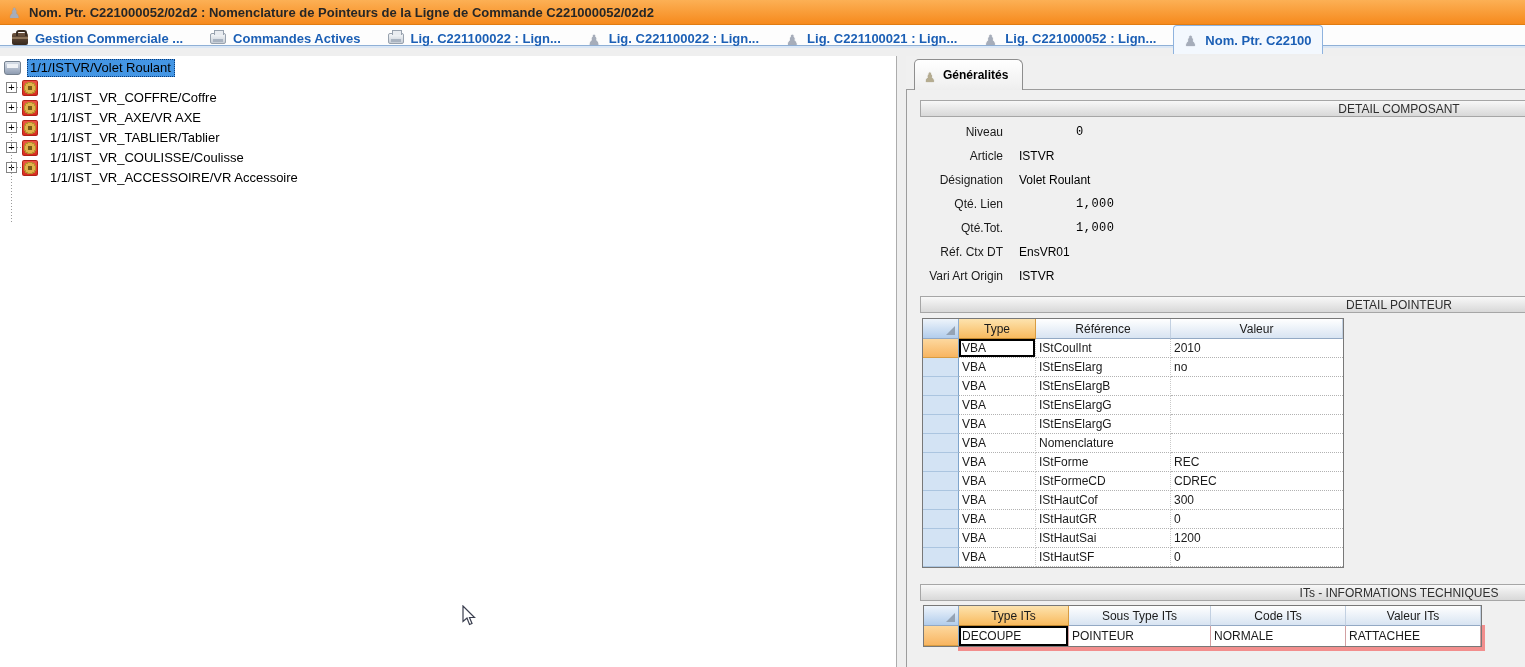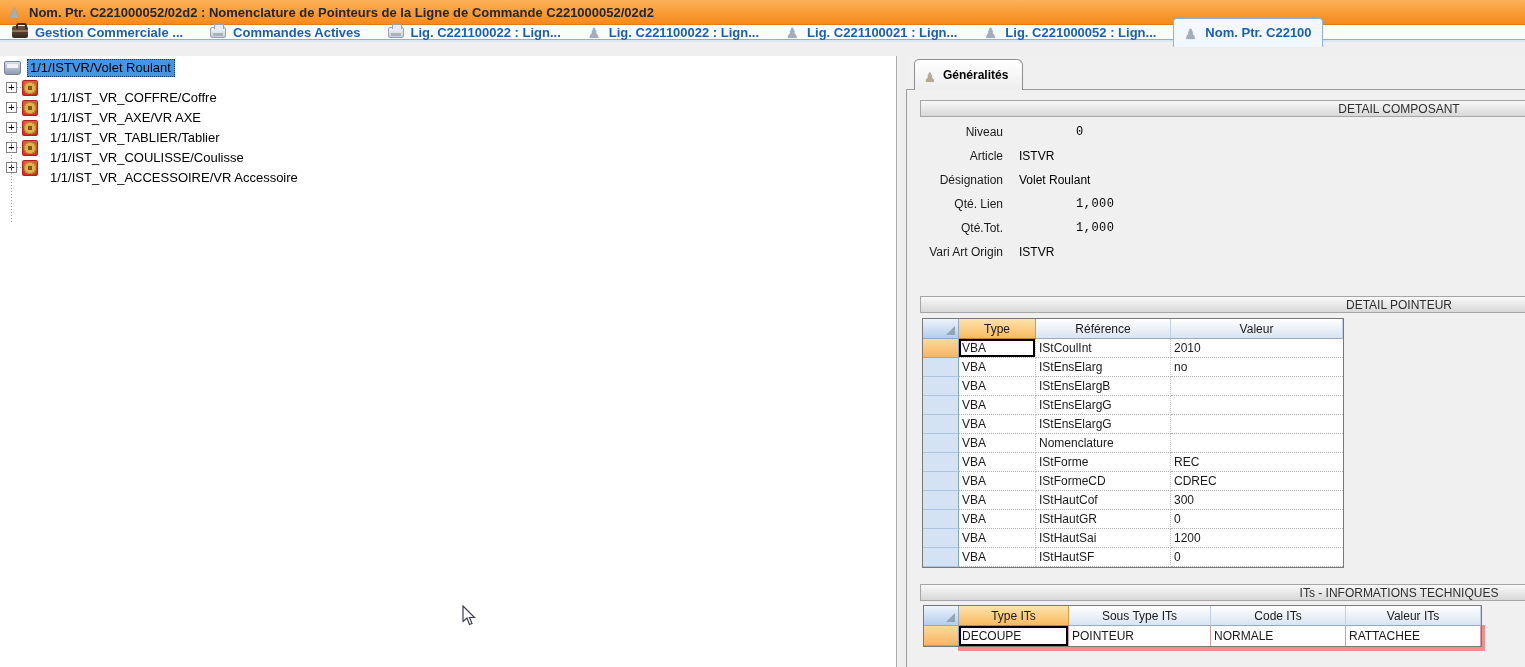--- a/index.html
+++ b/index.html
@@ -7,22 +7,22 @@
   body { position:relative; background:#efefef; font-family:"Liberation Sans", sans-serif; color:#1a1a1a; }
 
   
   .title-bar { position:absolute; left:0; top:0; width:1525px; height:25px;
     background:linear-gradient(#fcb055, #f68a1d);
     display:flex; align-items:center; padding-left:8px; gap:7px;
     border-bottom:1px solid #e07c12; }
   .title-bar .t-text { font-size:13px; font-weight:bold; color:#262626; white-space:nowrap; }
 
   
-  .tab-bar { position:absolute; left:0; top:25px; width:1525px; height:15px;
-    background:#fdfdfd; display:flex; align-items:center; padding:0 2px;
+  .tab-bar { position:absolute; left:0; top:25px; width:1525px; height:21px;
+    background:#fdfdfd; display:flex; align-items:flex-start; padding:0 2px;
     border-bottom:1px solid #8fb0d6; box-shadow:0 2px 0 #dbe7f5; }
   .tab { display:flex; align-items:center; gap:7px; height:27px; padding:0 10px;
     margin-right:7px; white-space:nowrap; cursor:default; }
   .tab .tlabel { font-size:13px; font-weight:600; color:#1b5fb5; }
   .tab.active { background:#f3f8fe; border:1px solid #8fb3de; border-bottom:none;
     border-radius:4px 4px 0 0; height:29px; }
 
   .tbicon { display:inline-block; flex:none; }
   .icon-pawn { width:14px; height:16px; }
   .icon-pawn::before { content:'♟'; font-family:"DejaVu Sans", sans-serif; font-size:14px;
@@ -215,20 +215,24 @@
       </div>
       <div class="field-row">
         <span class="f-label">Qté. Lien</span>
         <span class="f-value mono">1,000</span>
       </div>
       <div class="field-row">
         <span class="f-label">Qté.Tot.</span>
         <span class="f-value mono">1,000</span>
       </div>
       <div class="field-row">
+        <span class="f-label">Réf. Ctx DT</span>
+        <span class="f-value">EnsVR01</span>
+      </div>
+      <div class="field-row">
         <span class="f-label">Vari Art Origin</span>
         <span class="f-value">ISTVR</span>
       </div>
     </div>
 
   <div class="section-bar" style="top:240px;">
     <span>DETAIL POINTEUR</span>
   </div>
 
   <div class="grid" id="pointer-grid" style="left:16px; top:262px;">

